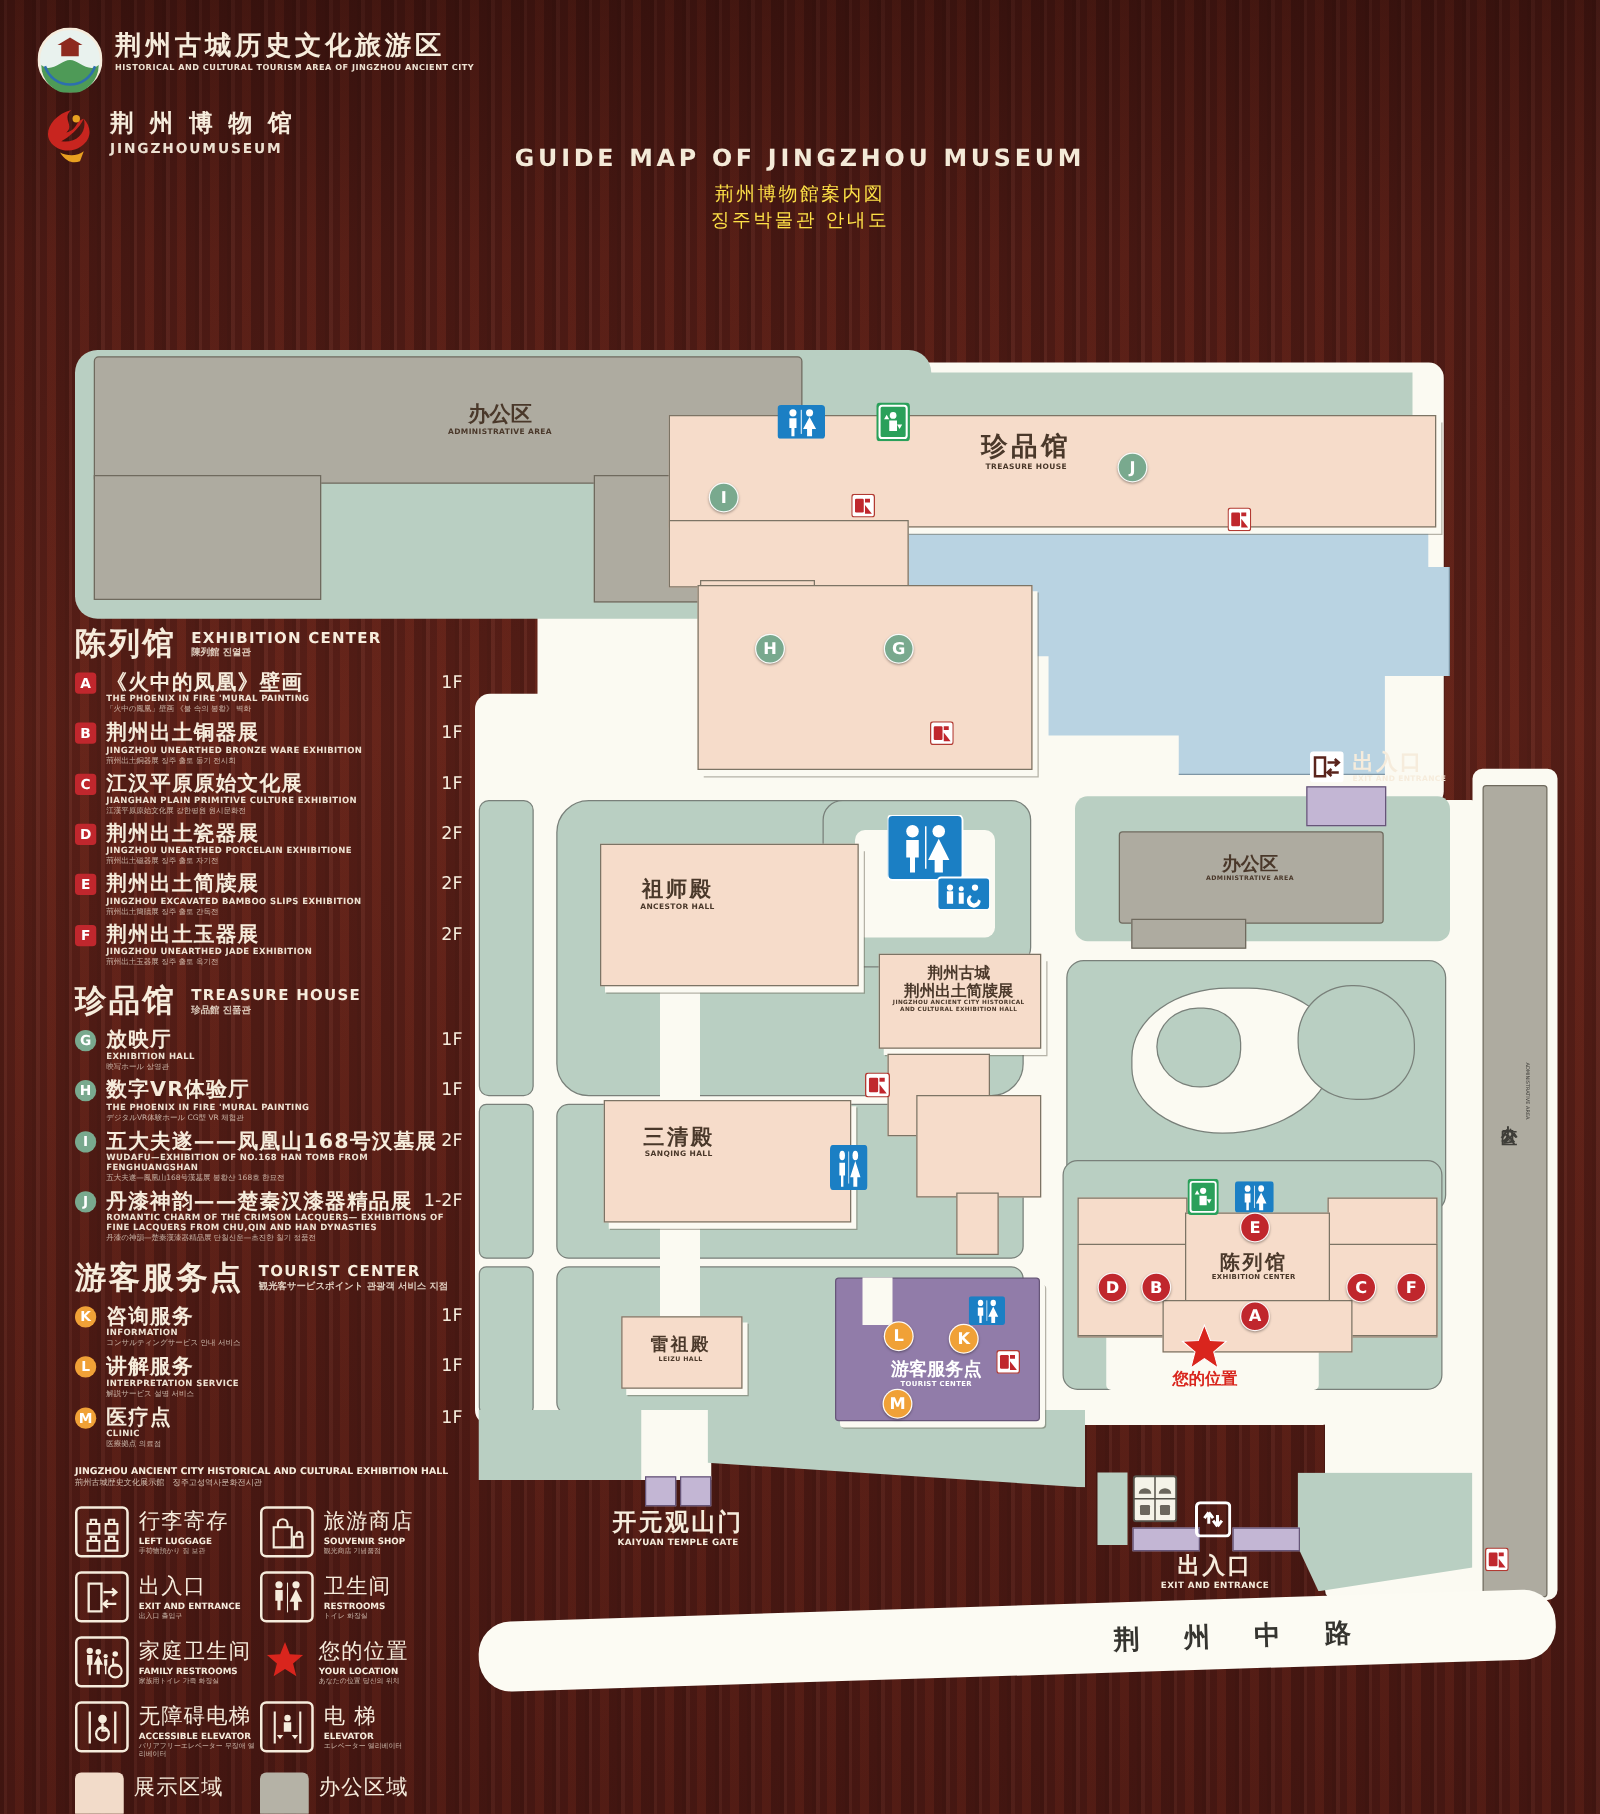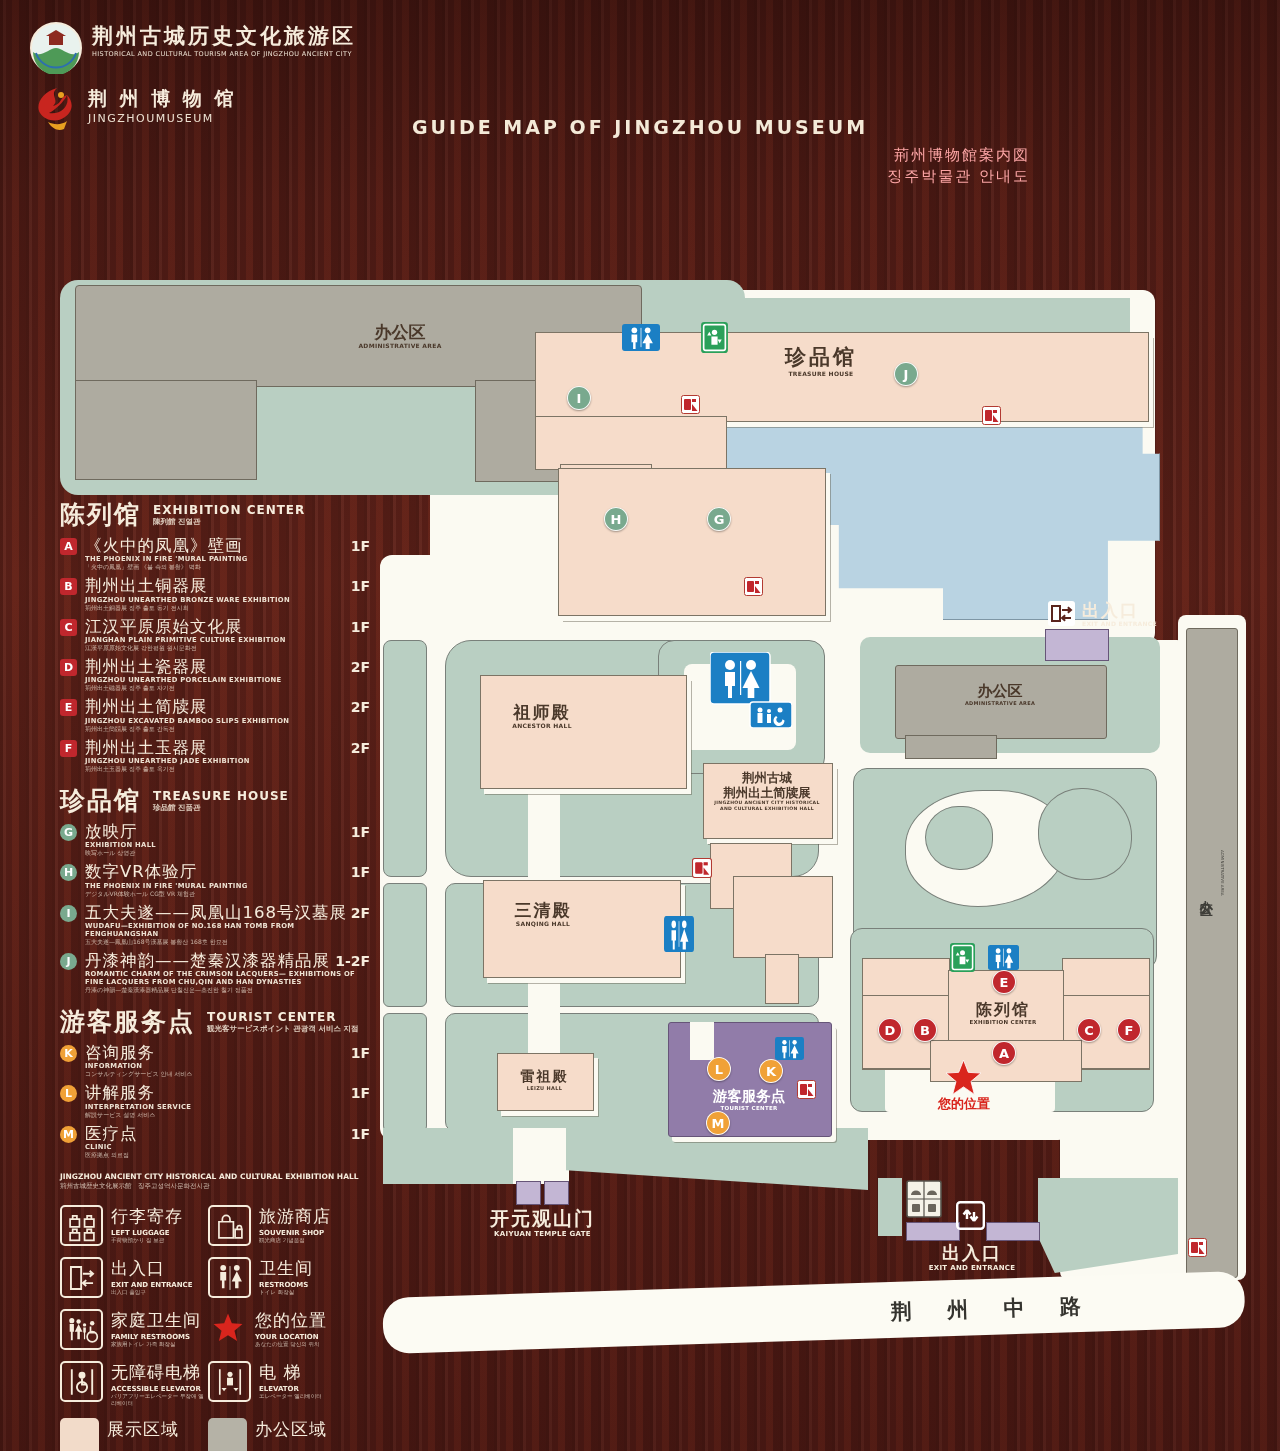--- a/index.html
+++ b/index.html
@@ -7,24 +7,24 @@
     font-family:"DejaVu Sans","Liberation Sans",sans-serif;
     background-color:#5a1f18;
     background-image:
       linear-gradient(180deg, rgba(30,8,6,.45) 0%, rgba(30,8,6,.15) 14%, rgba(140,55,35,.10) 40%, rgba(40,10,8,.28) 100%),
       repeating-linear-gradient(90deg, rgba(0,0,0,.20) 0 3px, rgba(255,240,220,.04) 3px 6px, rgba(0,0,0,.10) 6px 12px, rgba(150,60,35,.14) 12px 19px, rgba(0,0,0,.16) 19px 26px);
   }
   .abs{position:absolute}
   
   .hdr-org{display:flex;gap:10px;color:#f6ecdc}
   .org-zh{font-weight:bold;letter-spacing:3px}
-  .org-en{font-size:6.5px;letter-spacing:.4px;font-weight:normal;opacity:.95}
+  .org-en{font-size:6.5px;letter-spacing:.4px;font-weight:bold;opacity:.95}
   .title-zh{font-size:62px;font-weight:900;color:#f8f1e2;letter-spacing:8px;text-align:center;white-space:nowrap}
   .title-en{font-size:19px;font-weight:bold;color:#f4ead8;letter-spacing:3px;text-align:center}
-  .title-ja,.title-ko{font-size:15px;color:#fca5a5;letter-spacing:2px;text-align:right}
+  .title-ja,.title-ko{font-size:15px;color:#fde047;letter-spacing:2px;text-align:center}
   
   .w{background:#fbfaf2;border-radius:12px}
   .grn{background:#b9cfc2}
   .grnb{background:#b9cfc2;border:1.5px solid #79807a}
   .pink{background:#f6dcca;border:1.6px solid #7c7465}
   .gray{background:#aeaba0;border:1.6px solid #6f6a5e}
   .blue{background:#b9d3e2;border:1.6px solid #7e96a5}
   .purple{background:#917ca9;border:1.6px solid #665578}
   .purple-sm{background:#c3b6d4;border:1.3px solid #665578}
   .bld{box-shadow:4px 5px 0 #fbfaf2, 5px 6px 0 rgba(95,90,75,.45)}
@@ -41,24 +41,24 @@
   #legend{position:absolute;left:60px;top:498px;width:310px;color:#f6ecdc;z-index:50}
   .lsec-head{display:flex;align-items:flex-start;gap:12px;margin-bottom:6px}
   .lsec-zh{font-size:25px;font-weight:900;letter-spacing:2px;white-space:nowrap}
   .lsec-enwrap{padding-top:5px}
   .lsec-en{font-size:12px;font-weight:bold;letter-spacing:1px}
   .lsec-sub{font-size:7.5px;opacity:.85;font-weight:bold}
   .litem{position:relative;display:flex;gap:8px;margin-bottom:5px;min-height:31px}
   .lmark{flex:0 0 17px;width:17px;height:17px;margin-top:1px;border-radius:50%;color:#fff;font-size:11px;font-weight:bold;
          display:flex;align-items:center;justify-content:center}
   .lmark.sq{border-radius:3px}
-  .l1{font-size:16.5px;font-weight:normal;letter-spacing:1px;line-height:1.05;white-space:nowrap}
+  .l1{font-size:16.5px;font-weight:bold;letter-spacing:1px;line-height:1.05;white-space:nowrap}
   .l2{font-size:6.8px;font-weight:bold;letter-spacing:.3px;opacity:.95;margin-top:1px}
   .l3{font-size:6px;opacity:.7}
-  .lfloor{position:absolute;right:0;top:1px;font-size:14px;font-weight:bold}
+  .lfloor{position:absolute;right:0;top:1px;font-size:14px;font-weight:normal}
   .lhall-zh{font-size:23px;font-weight:900;letter-spacing:1px;white-space:nowrap}
   .lhall-en{font-size:7.5px;font-weight:bold;margin-top:2px}
   .lhall-sub{font-size:6.5px;opacity:.75;margin-top:1px}
   #facilities{display:grid;grid-template-columns:148px 162px;row-gap:11px;margin-top:14px}
   .fac{display:flex;gap:8px;align-items:flex-start}
   .fac-icon{flex:0 0 39px;width:39px;height:37px;border:2px solid #f6ecdc;border-radius:5px;
             display:flex;align-items:center;justify-content:center}
   .fac-icon.noborder{border:none}
   .fac-icon.swatch-pink{background:#f2dbc9;border:none}
   .fac-icon.swatch-gray{background:#b5b2a6;border:none}

